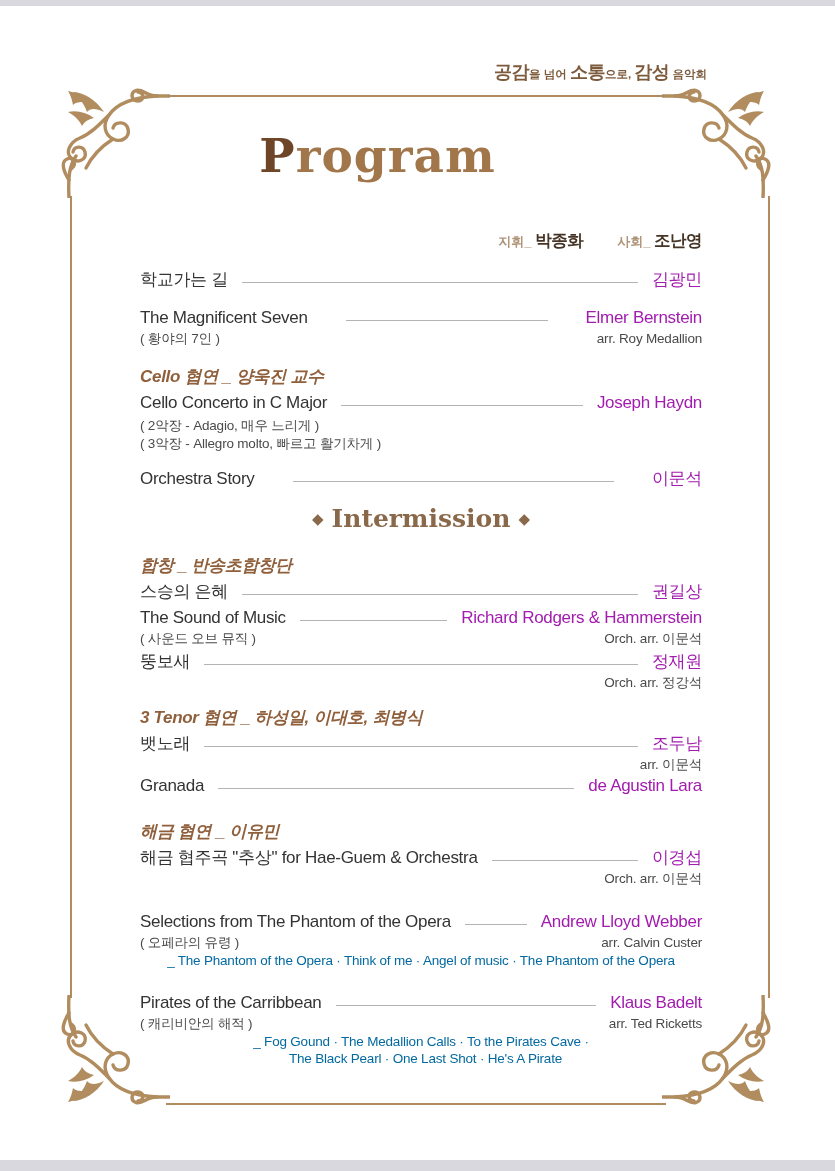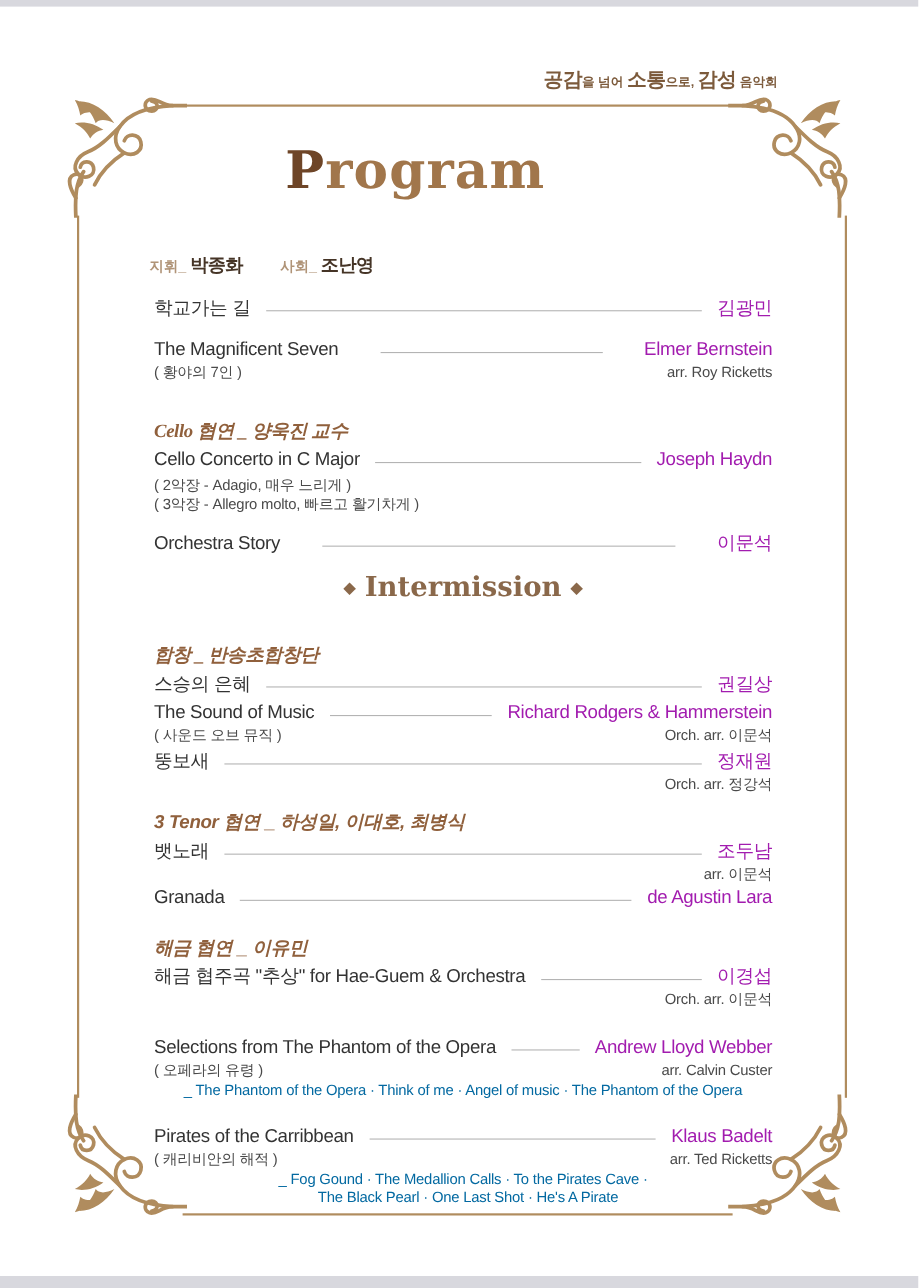--- a/index.html
+++ b/index.html
@@ -40,22 +40,22 @@
     position:absolute; top:128px; left:0; width:755px;
     text-align:center;
     font-family:"DejaVu Serif", serif;
     font-weight:bold; font-size:47px; letter-spacing:1px;
     color:#a1764b;
   }
   .page-title .initial { color:#6e4527; }
 
   
   .credits {
-    position:absolute; top:230px; left:136px; right:133px;
-    white-space:nowrap;
+    position:absolute; top:230px; left:148px; right:133px;
+    text-align:right; white-space:nowrap;
   }
   .credits .label { color:#b09478; font-size:13px; font-weight:bold; }
   .credits .name  { color:#453426; font-size:16.5px; font-weight:bold; letter-spacing:-0.5px; }
   .credits .gap { display:inline-block; width:34px; }
 
   
   .content { position:absolute; top:0; left:140px; right:133px; }
   .prow { display:flex; align-items:center; font-size:17px; line-height:24px; }
   .prow .ptitle { white-space:nowrap; color:#333; letter-spacing:-0.3px; }
   .prow .leader { flex:1 1 auto; border-bottom:1.4px solid #9b9b9b; height:1px; margin:0 14px; opacity:0.75; position:relative; top:2px; }
@@ -72,21 +72,21 @@
     text-align:center; font-family:"DejaVu Serif", serif;
     font-weight:bold; font-size:25px; line-height:30px; color:#8a684a;
   }
   .intermission .dia { font-size:15px; position:relative; top:-3px; padding:0 8px; }
 
   
   .mt-first { margin-top:268px; }
   .mt-lg { margin-top:22px; }
   .mt-md { margin-top:14px;gap:24px; }
   .mt-sm { margin-top:2px; }
-  .mt-heading { margin-top:32px;font-family:Liberation Serif, serif; }
+  .mt-heading { margin-top:17px; }
   .mt-inter { margin-top:13px; }
 </style>
 </head>
 <body>
 
 <div class="photo-strip top"></div>
 <div class="photo-strip bottom"></div>
 
 <div class="slogan">
   <span class="big">공감</span><span class="small">을 넘어 </span><span class="big">소통</span><span class="small">으로, </span><span class="big">감성</span><span class="small"> 음악회</span>
@@ -172,21 +172,21 @@
     <span class="composer">김광민</span>
   </div>
 
   <div class="prow mt-md">
     <span class="ptitle">The Magnificent Seven</span>
     <span class="leader"></span>
     <span class="composer">Elmer Bernstein</span>
   </div>
   <div class="subrow">
     <span>( 황야의 7인 )</span>
-    <span>arr. Roy Ricketts</span>
+    <span>arr. Roy Medallion</span>
   </div>
 
   <div class="sec-heading mt-heading">Cello 협연 _ 양욱진 교수</div>
   <div class="prow mt-sm">
     <span class="ptitle">Cello Concerto in C Major</span>
     <span class="leader"></span>
     <span class="composer">Joseph Haydn</span>
   </div>
   <div class="subrow mt-sm">
     <span>( 2악장 - Adagio, 매우 느리게 )</span>

